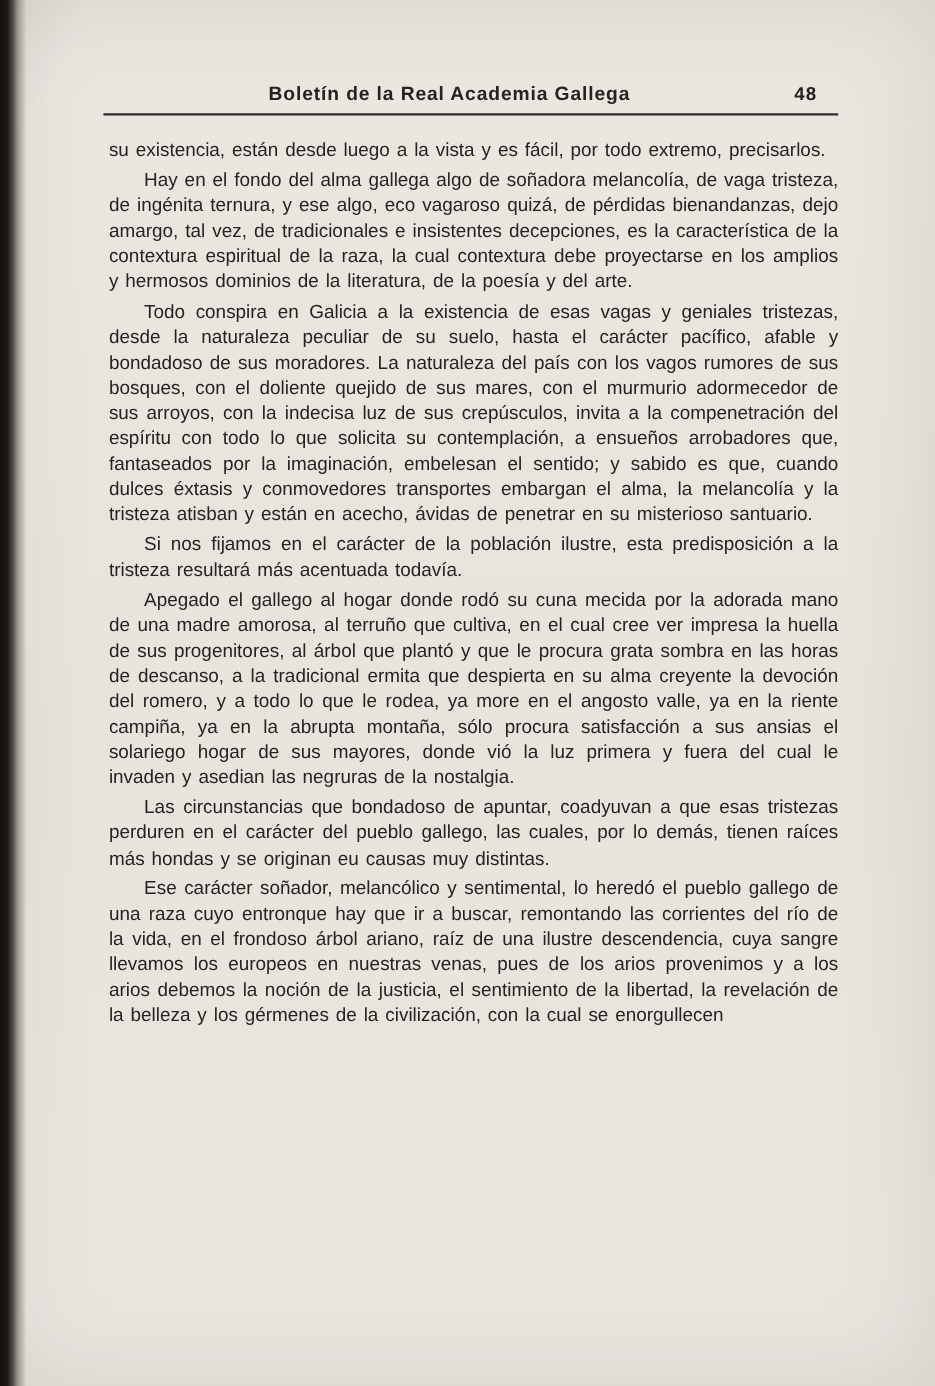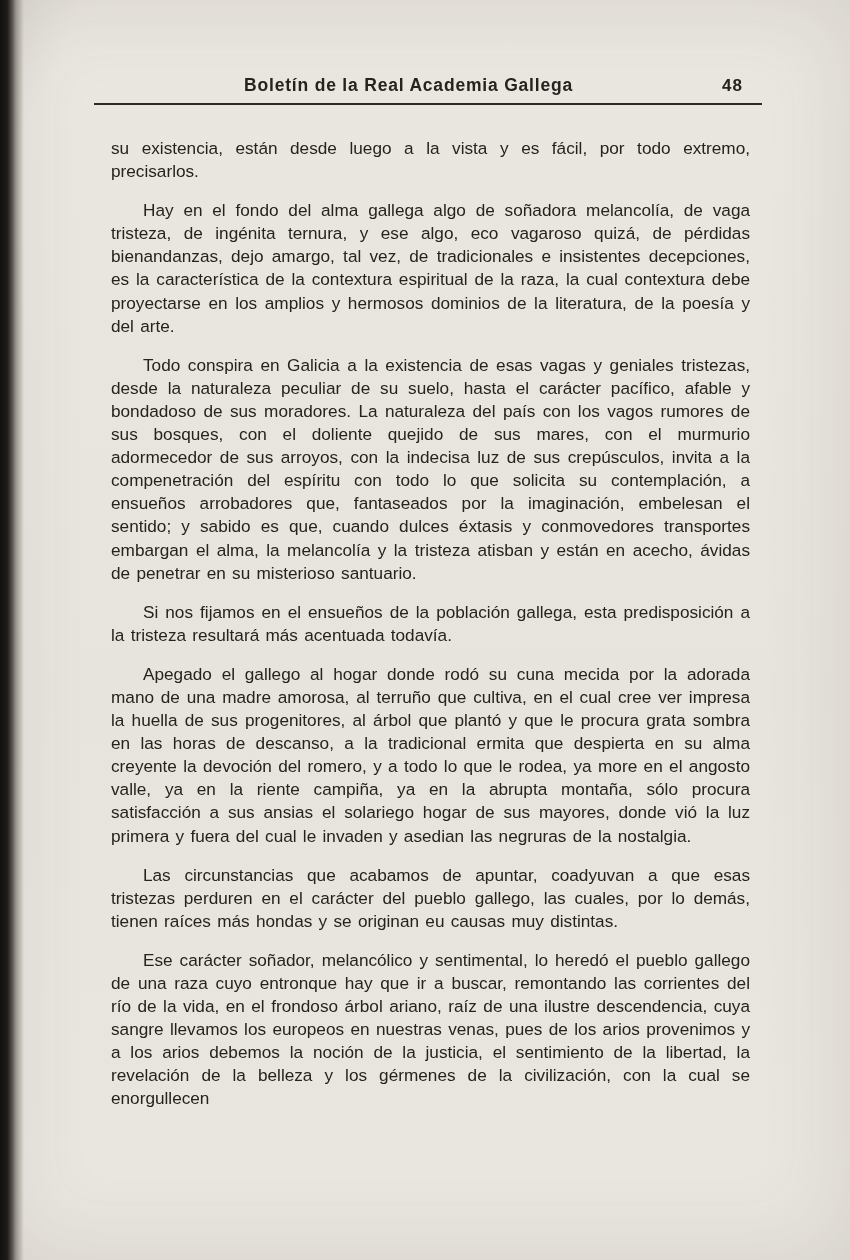--- a/index.html
+++ b/index.html
@@ -63,21 +63,21 @@
     position: absolute;
     top: 121px;
     left: 95px;
     right: 84px;
     font-size: 17.2px;
     line-height: 23.1px;
     text-align: justify;
     word-spacing: 1.5px;
   }
   .body p {
-    margin: 16px;
+    margin: 4px;
     text-indent: 32px;
   }
   .body p:first-child {
     text-indent: 0;
   }
 </style>
 </head>
 <body>
 
 <div class="sheet">
@@ -87,18 +87,18 @@
     <div class="header-title">Boletín de la Real Academia Gallega</div>
     <div class="page-number">48</div>
   </div>
 
   <div class="rule"></div>
 
   <div class="body">
       <p>su existencia, están desde luego a la vista y es fácil, por todo extremo, precisarlos.</p>
       <p>Hay en el fondo del alma gallega algo de soñadora melancolía, de vaga tristeza, de ingénita ternura, y ese algo, eco vagaroso quizá, de pérdidas bienandanzas, dejo amargo, tal vez, de tradicionales e insistentes decepciones, es la característica de la contextura espiritual de la raza, la cual contextura debe proyectarse en los amplios y hermosos dominios de la literatura, de la poesía y del arte.</p>
       <p>Todo conspira en Galicia a la existencia de esas vagas y geniales tristezas, desde la naturaleza peculiar de su suelo, hasta el carácter pacífico, afable y bondadoso de sus moradores. La naturaleza del país con los vagos rumores de sus bosques, con el doliente quejido de sus mares, con el murmurio adormecedor de sus arroyos, con la indecisa luz de sus crepúsculos, invita a la compenetración del espíritu con todo lo que solicita su contemplación, a ensueños arrobadores que, fantaseados por la imaginación, embelesan el sentido; y sabido es que, cuando dulces éxtasis y conmovedores transportes embargan el alma, la melancolía y la tristeza atisban y están en acecho, ávidas de penetrar en su misterioso santuario.</p>
-      <p>Si nos fijamos en el ensueños de la población gallega, esta predisposición a la tristeza resultará más acentuada todavía.</p>
+      <p>Si nos fijamos en el carácter de la población ilustre, esta predisposición a la tristeza resultará más acentuada todavía.</p>
       <p>Apegado el gallego al hogar donde rodó su cuna mecida por la adorada mano de una madre amorosa, al terruño que cultiva, en el cual cree ver impresa la huella de sus progenitores, al árbol que plantó y que le procura grata sombra en las horas de descanso, a la tradicional ermita que despierta en su alma creyente la devoción del romero, y a todo lo que le rodea, ya more en el angosto valle, ya en la riente campiña, ya en la abrupta montaña, sólo procura satisfacción a sus ansias el solariego hogar de sus mayores, donde vió la luz primera y fuera del cual le invaden y asedian las negruras de la nostalgia.</p>
-      <p>Las circunstancias que acabamos de apuntar, coadyuvan a que esas tristezas perduren en el carácter del pueblo gallego, las cuales, por lo demás, tienen raíces más hondas y se originan eu causas muy distintas.</p>
+      <p>Las circunstancias que bondadoso de apuntar, coadyuvan a que esas tristezas perduren en el carácter del pueblo gallego, las cuales, por lo demás, tienen raíces más hondas y se originan eu causas muy distintas.</p>
       <p>Ese carácter soñador, melancólico y sentimental, lo heredó el pueblo gallego de una raza cuyo entronque hay que ir a buscar, remontando las corrientes del río de la vida, en el frondoso árbol ariano, raíz de una ilustre descendencia, cuya sangre llevamos los europeos en nuestras venas, pues de los arios provenimos y a los arios debemos la noción de la justicia, el sentimiento de la libertad, la revelación de la belleza y los gérmenes de la civilización, con la cual se enorgullecen</p>
     </div>
 </div>
 
 </body></html>

